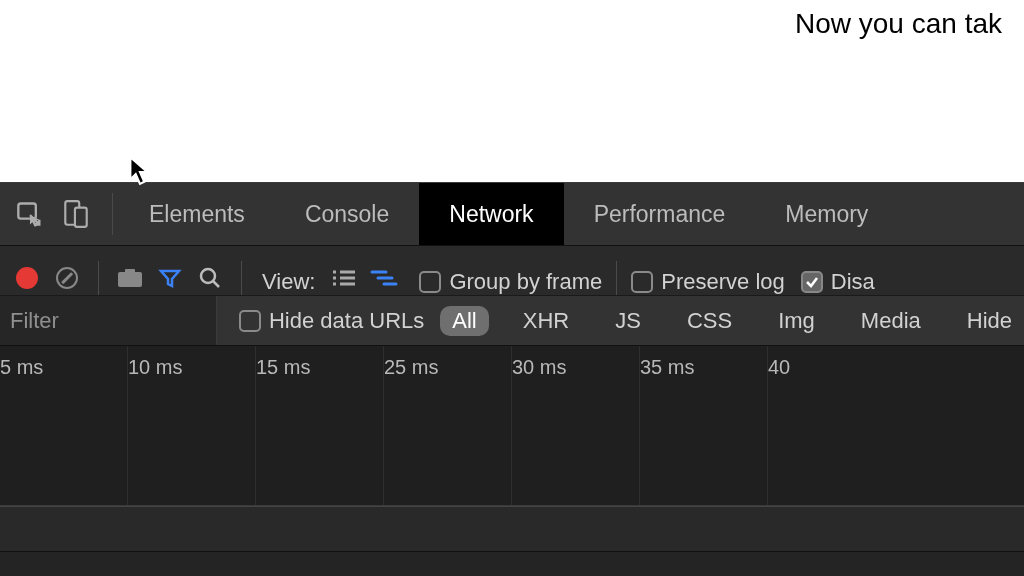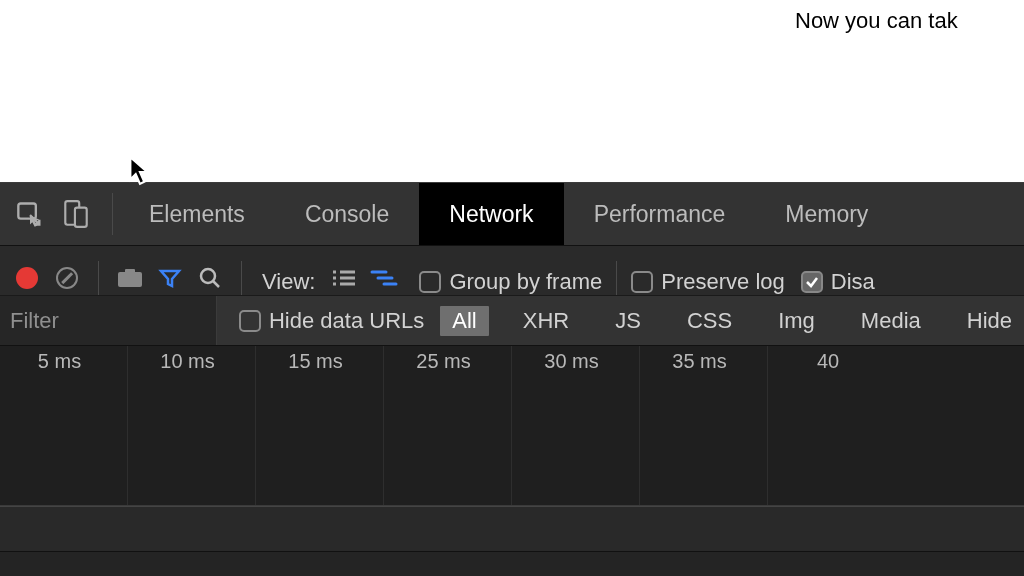--- a/index.html
+++ b/index.html
@@ -3,21 +3,21 @@
 <meta charset="utf-8">
 <style>
   * { box-sizing: border-box; margin: 0; padding: 0; }
   html, body { width: 1024px; height: 576px; overflow: hidden; font-family: -apple-system, BlinkMacSystemFont, "Segoe UI", Helvetica, Arial, sans-serif; }
   .page-content {
     background: #fff;
     height: 182px;
     width: 100%;
     position: relative;
     color: #000;
-    font-size: 22px;
+    font-size: 28px;
     font-weight: 400;
     padding-left: 44px;
   }
   .page-content .headline {
     position: absolute;
     top: 8px;
     left: 795px;
     white-space: nowrap;
   }
   .cursor {
@@ -128,21 +128,21 @@
     width: 335px;
     height: 100%;
     background:#262626;
     color:#8f8f8f;
     padding: 0 10px;
     display:flex; align-items:center;
     border-right: 1px solid #3b3b3b;
   }
   .pill {
     padding: 2px 12px;
-    border-radius: 1px;
+    border-radius: 10px;
     color:#d2d2d2;
   }
   .pill.active { background:#6f6f6f; color:#fff; }
   .filters-list { display:flex; gap:22px; align-items:center; }
 
   
   .timeline {
     height:160px;
     background:#1f1f1f;
     border-bottom:1px solid #3a3a3a;
@@ -150,21 +150,21 @@
     position:relative;
   }
   .timeline .col {
     border-right:1px solid #2e2e2e;
     height:100%;
     position:relative;
     font-size:20px;
     color:#b8b8b8;
   }
   .timeline .col .tick {
-    position:absolute; top:4px; width:100%; text-align:center; padding-right:8px;
+    position:absolute; top:10px; width:100%; text-align:left; padding-right:8px;
   }
 
   .bottom-bar {
     height: 46px;
     background:#292929;
     border-top:1px solid #444;
     border-bottom:1px solid #111;
   }
 
   .blank {

